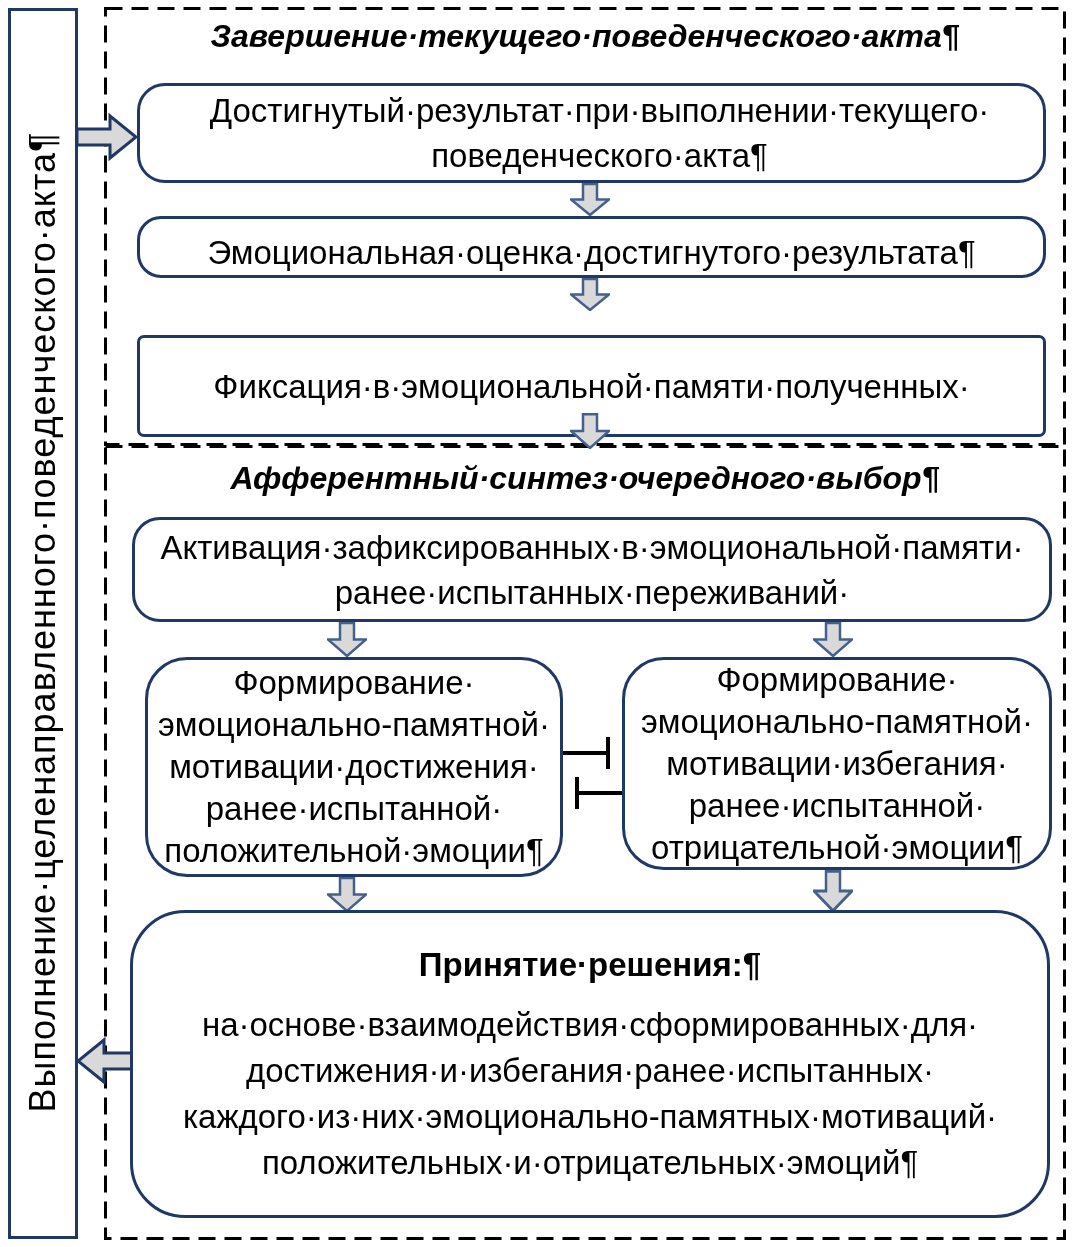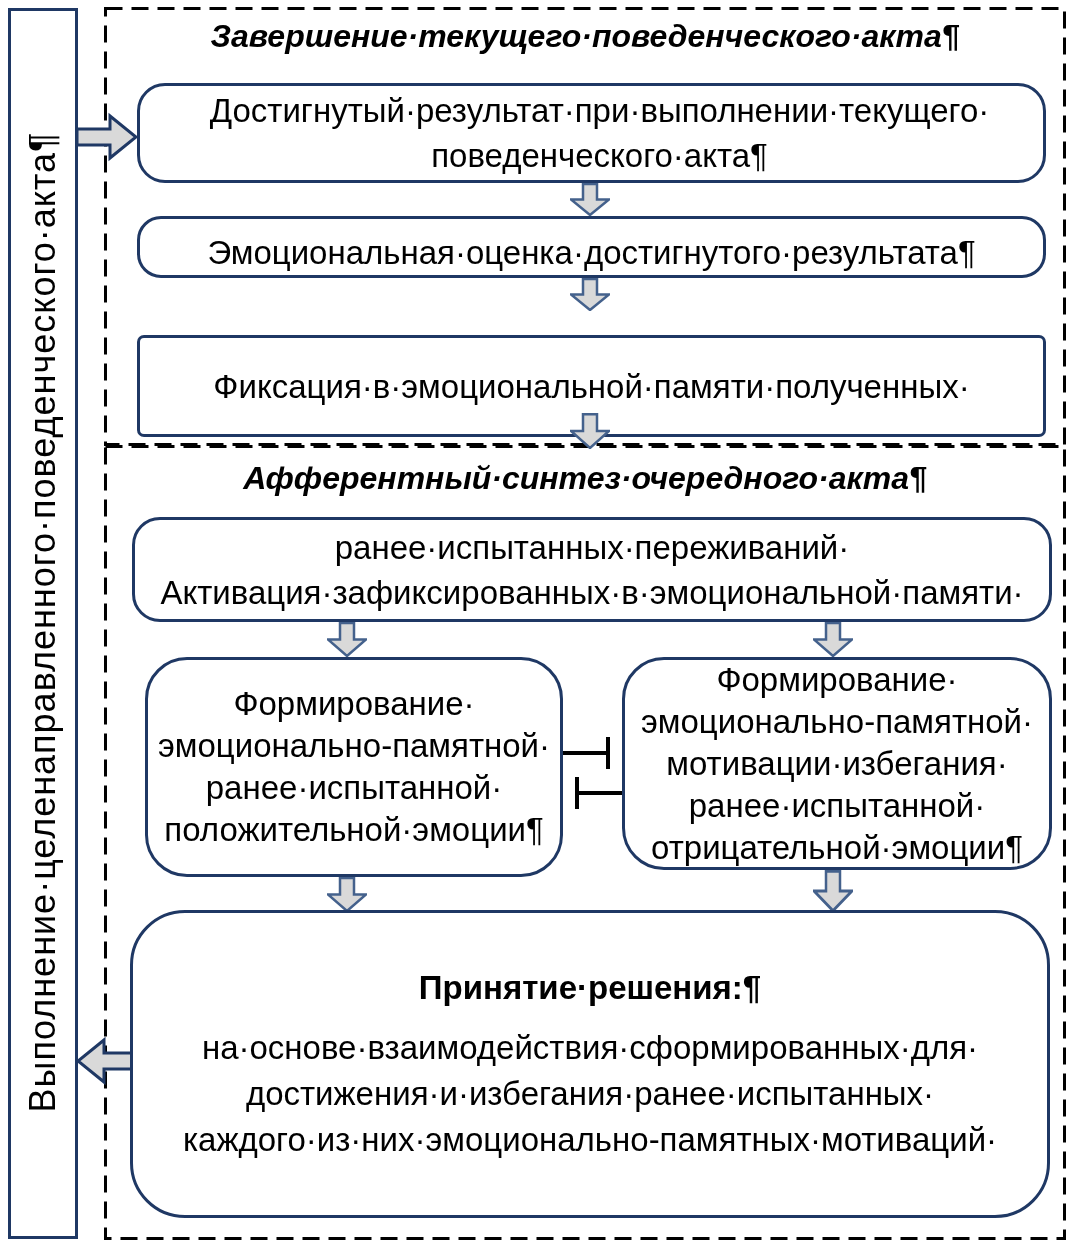--- a/index.html
+++ b/index.html
@@ -78,37 +78,38 @@
   </svg>
 
   <div class="box" style="left:137px;top:311px;width:909px;height:102px;border-radius:7px;margin-top:24px;">
     <div>Фиксация·в·эмоциональной·памяти·полученных·</div>
   </div>
 
   <svg class="arrow" style="left:570px;top:413px;" width="40" height="36" viewBox="0 0 40 34" preserveAspectRatio="none">
     <polygon points="13,1 27,1 27,17 39,17 20,33 1,17 13,17" fill="var(--arrow-fill)" stroke="var(--arrow-stroke)" stroke-width="2.5"></polygon>
   </svg>
 
-  <div class="title" style="left:105px;top:460px;width:960px;">Афферентный·синтез·очередного·акта¶</div>
+  <div class="title" style="left:105px;top:460px;width:960px;">Афферентный·синтез·очередного·выбор¶</div>
 
   <div class="box" style="left:132px;top:517px;width:920px;height:105px;border-radius:28px;">
+    <div>Активация·зафиксированных·в·эмоциональной·памяти·</div>
     <div>ранее·испытанных·переживаний·</div>
-    <div>Активация·зафиксированных·в·эмоциональной·памяти·</div>
   </div>
 
   <svg class="arrow" style="left:327px;top:622px;" width="40" height="35" viewBox="0 0 40 34" preserveAspectRatio="none">
     <polygon points="13,1 27,1 27,17 39,17 20,33 1,17 13,17" fill="var(--arrow-fill)" stroke="var(--arrow-stroke)" stroke-width="2.5"></polygon>
   </svg>
   <svg class="arrow" style="left:813px;top:622px;" width="40" height="35" viewBox="0 0 40 34" preserveAspectRatio="none">
     <polygon points="13,1 27,1 27,17 39,17 20,33 1,17 13,17" fill="var(--arrow-fill)" stroke="var(--arrow-stroke)" stroke-width="2.5"></polygon>
   </svg>
 
   <div class="box tight" style="left:145px;top:657px;width:418px;height:220px;border-radius:42px;">
     <div>Формирование·</div>
     <div>эмоционально-памятной·</div>
+    <div>мотивации·достижения·</div>
     <div>ранее·испытанной·</div>
     <div>положительной·эмоции¶</div>
   </div>
 
   <div class="box tight" style="left:622px;top:657px;width:430px;height:213px;border-radius:42px;">
     <div>Формирование·</div>
     <div>эмоционально-памятной·</div>
     <div>мотивации·избегания·</div>
     <div>ранее·испытанной·</div>
     <div>отрицательной·эмоции¶</div>
@@ -127,16 +128,17 @@
   <svg class="arrow" style="left:813px;top:870px;" width="40" height="42" viewBox="0 0 40 34" preserveAspectRatio="none">
     <polygon points="13,1 27,1 27,17 39,17 20,33 1,17 13,17" fill="var(--arrow-fill)" stroke="var(--arrow-stroke)" stroke-width="2.5"></polygon>
   </svg>
 
   <div class="box" style="left:130px;top:910px;width:920px;height:308px;border-radius:55px;">
     <div class="dec-heading">Принятие·решения:¶</div>
     <div class="dec-lines">
       <div>на·основе·взаимодействия·сформированных·для·</div>
       <div>достижения·и·избегания·ранее·испытанных·</div>
       <div>каждого·из·них·эмоционально-памятных·мотиваций·</div>
+      <div>положительных·и·отрицательных·эмоций¶</div>
     </div>
   </div>
 
 </div>
 
 </body></html>

